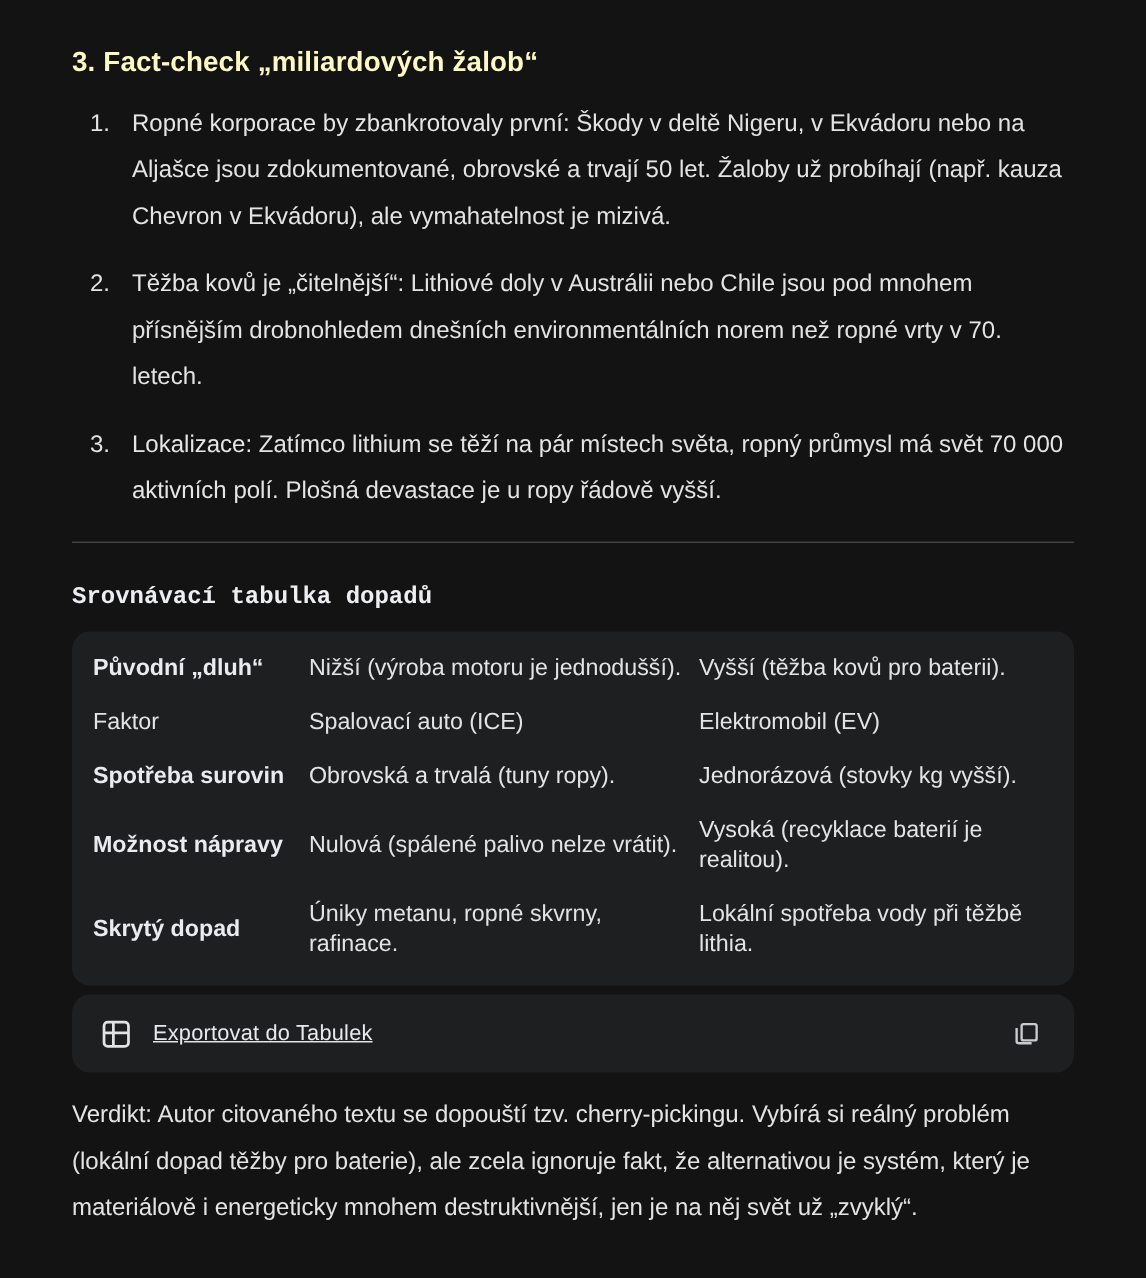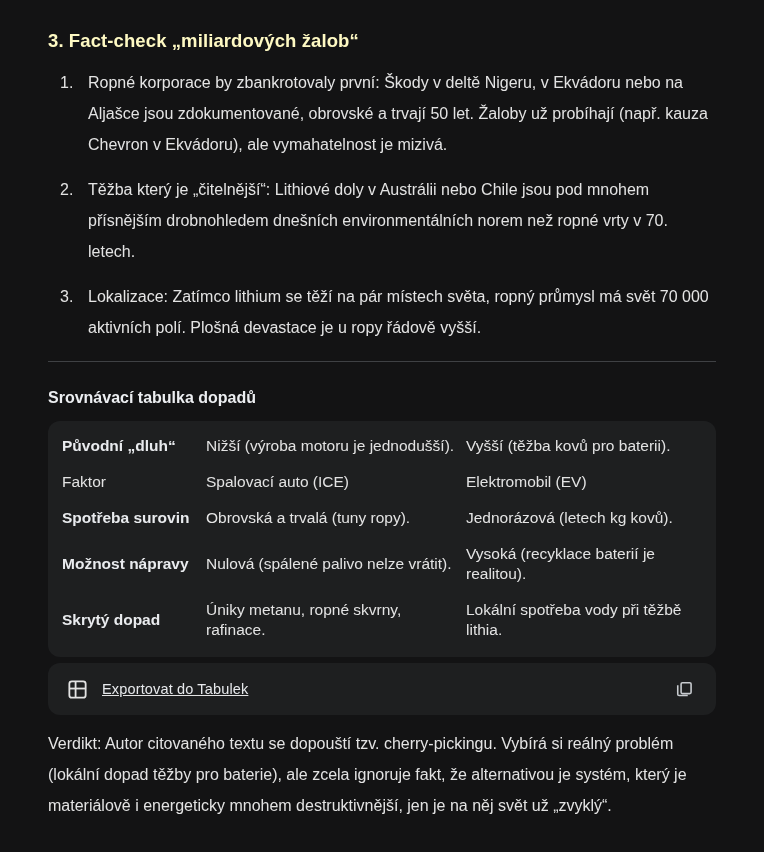--- a/index.html
+++ b/index.html
@@ -47,20 +47,21 @@
     border: none;
     border-top: 1px solid #3f4144;
     margin: 18px 0 0 0;
   }
   .section-title {
     font-size: 16px;
     font-weight: 700;
     color: #eceef1;
     margin-top: 27px;
     margin-bottom: 14px;
+    font-family: Liberation Mono, monospace;
   }
   .table-card {
     background: #1e1f20;
     border-radius: 12px;
     padding: 7px 14px 9px 14px;
   }
   .t-row {
     display: grid;
     grid-template-columns: 144px 260px 1fr;
     align-items: center;
@@ -115,21 +116,21 @@
   <h3 class="heading">3. Fact-check „miliardových žalob“</h3>
 
 
   <ol class="num-list">
     <li>
       <span class="li-marker">1.</span>
       <span class="li-body"><span class="b">Ropné korporace by zbankrotovaly první:</span><span> Škody v deltě Nigeru, v Ekvádoru nebo na Aljašce jsou zdokumentované, obrovské a trvají 50 let. Žaloby už probíhají (např. kauza Chevron v Ekvádoru), ale vymahatelnost je mizivá.</span></span>
     </li>
     <li>
       <span class="li-marker">2.</span>
-      <span class="li-body"><span class="b">Těžba který je „čitelnější“:</span><span> Lithiové doly v Austrálii nebo Chile jsou pod mnohem přísnějším drobnohledem dnešních environmentálních norem než ropné vrty v 70. letech.</span></span>
+      <span class="li-body"><span class="b">Těžba kovů je „čitelnější“:</span><span> Lithiové doly v Austrálii nebo Chile jsou pod mnohem přísnějším drobnohledem dnešních environmentálních norem než ropné vrty v 70. letech.</span></span>
     </li>
     <li>
       <span class="li-marker">3.</span>
       <span class="li-body"><span class="b">Lokalizace:</span><span> Zatímco lithium se těží na pár místech světa, ropný průmysl má svět </span><span class="b">70 000 aktivních polí</span><span>. Plošná devastace je u ropy řádově vyšší.</span></span>
     </li>
   </ol>
 
   <hr class="divider">
 
   <div class="section-title">Srovnávací tabulka dopadů</div>
@@ -143,21 +144,21 @@
 
     <div class="t-row t-header">
       <div>Faktor</div>
       <div>Spalovací auto (ICE)</div>
       <div>Elektromobil (EV)</div>
     </div>
 
     <div class="t-row">
       <div class="t-label">Spotřeba surovin</div>
       <div><span class="b">Obrovská a trvalá</span><span> (tuny ropy).</span></div>
-      <div><span class="b">Jednorázová</span><span> (letech kg kovů).</span></div>
+      <div><span class="b">Jednorázová</span><span> (stovky kg vyšší).</span></div>
     </div>
 
     <div class="t-row">
       <div class="t-label">Možnost nápravy</div>
       <div><span class="b">Nulová</span><span> (spálené palivo nelze vrátit).</span></div>
       <div><span class="b">Vysoká</span><span> (recyklace baterií je realitou).</span></div>
     </div>
 
     <div class="t-row">
       <div class="t-label">Skrytý dopad</div>

